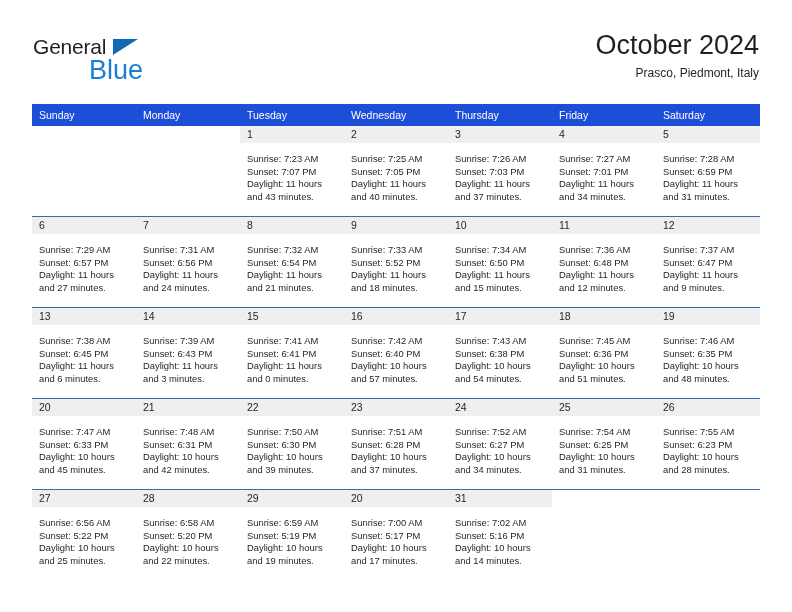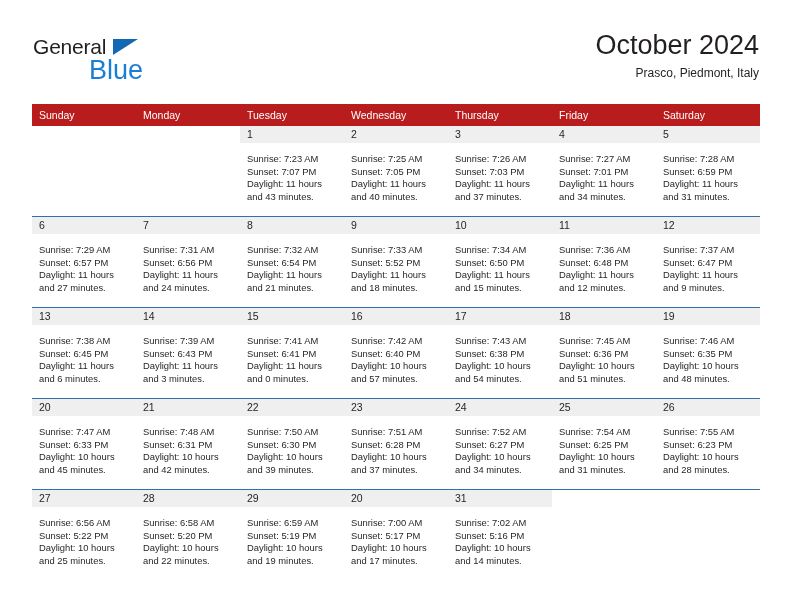--- a/index.html
+++ b/index.html
@@ -93,21 +93,21 @@
     position: absolute;
     left: 32px;
     top: 104px;
     width: 728px;
     border-collapse: collapse;
     table-layout: fixed;
   }
   .calendar col { width: 104px; }
 
   .dow-row th {
-    background: #b91c1c;
+    background: #1d4ed8;
     color: #ffffff;
     font-size: 10.5px;
     font-weight: normal;
     text-align: left;
     padding: 5px 0 5px 7px;
     height: 12px;
     vertical-align: middle;
     border: none;
   }
 

